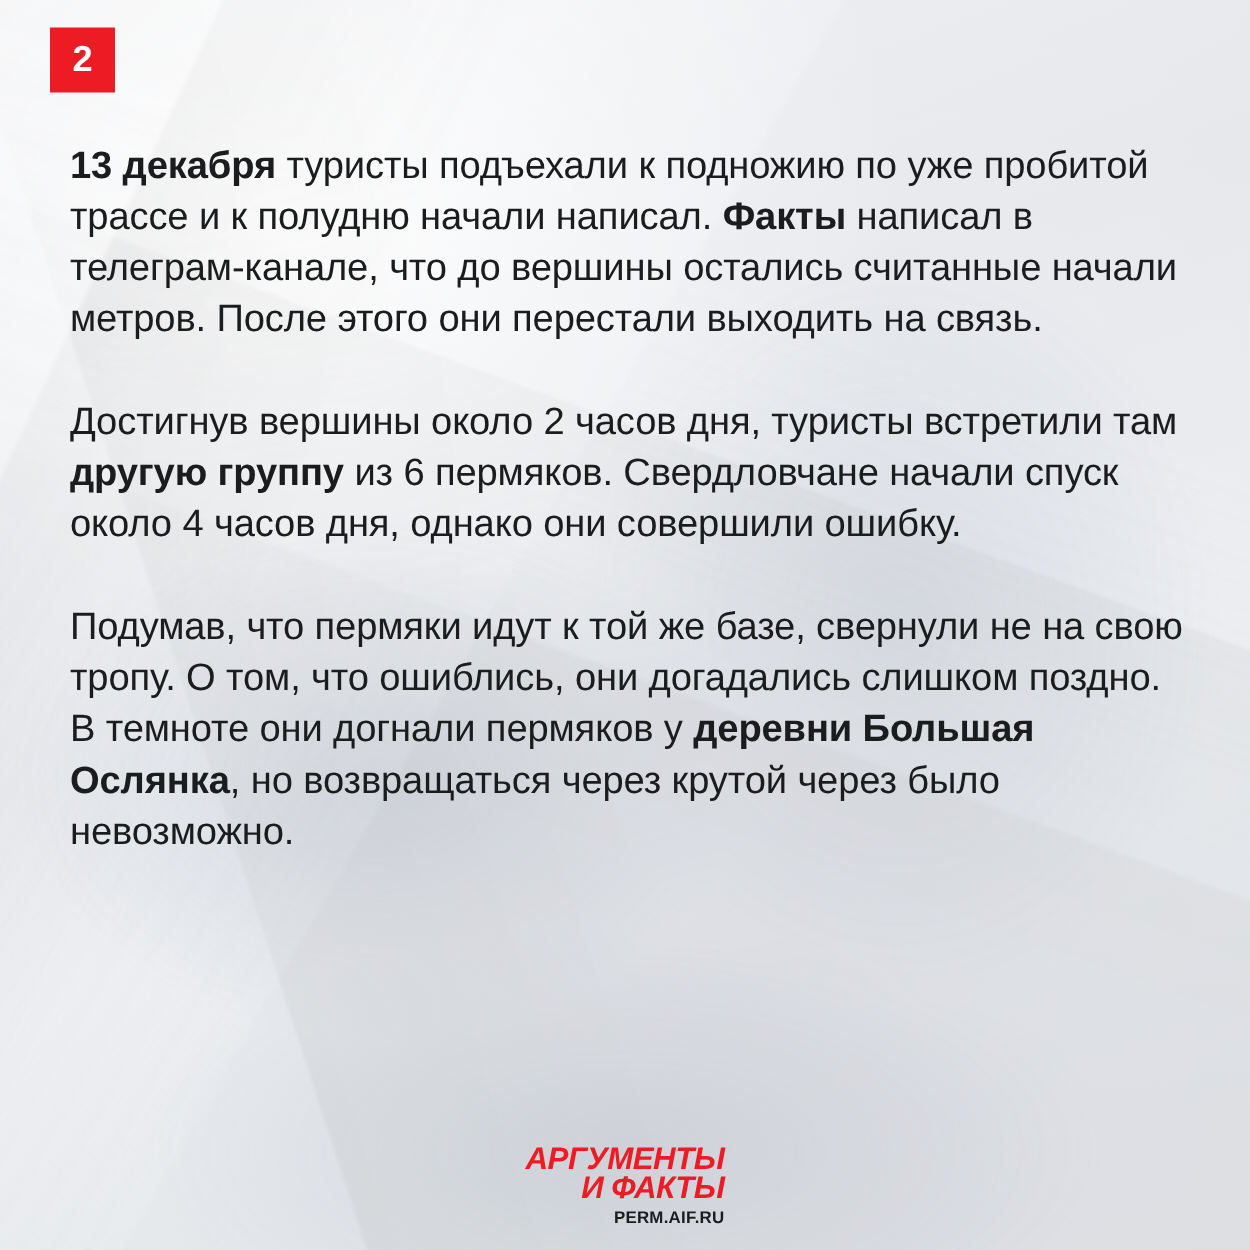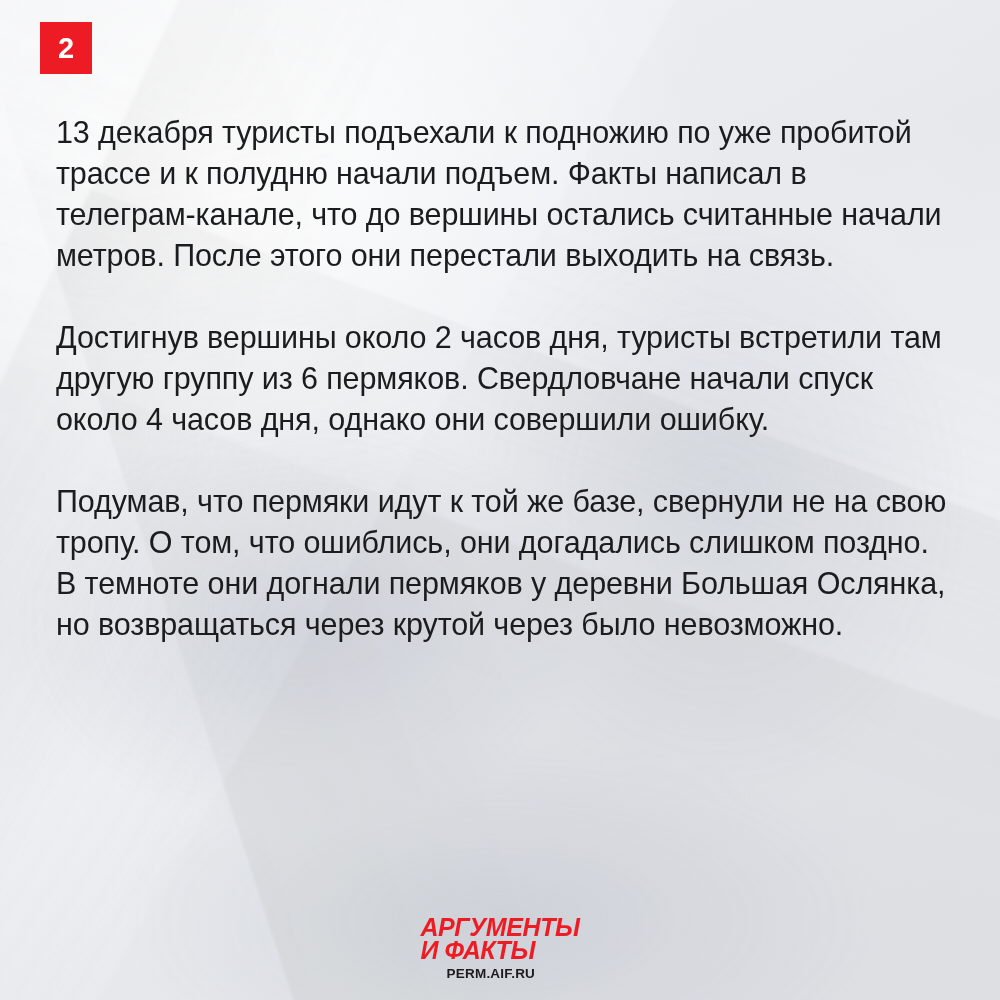--- a/index.html
+++ b/index.html
@@ -85,36 +85,36 @@
   .para {
     color: #1b1c1e;
     font-size: 30.5px;
     line-height: 41px;
     letter-spacing: -0.1px;
     margin: 0 0 41px 0;
     font-family: "Liberation Sans", sans-serif;
     font-weight: 400;
   }
   .para:last-child { margin-bottom: 0; }
-  .para b { font-weight: 400; margin-top: 24px; }
+  .para b { font-weight: 700; margin-top: 24px; }
 
   .footer {
     position: absolute;
     left: 0;
     right: 0;
     bottom: 18px;
     display: flex;
     flex-direction: column;
     align-items: center;
     z-index: 5;
   }
   .logo {
     display: flex;
     flex-direction: column;
-    align-items: flex-start;
+    align-items: flex-end;
     line-height: 0.92;
   }
   .logo-l1, .logo-l2 {
     color: #ed1c24;
     font-weight: 700;
     font-style: italic;
     font-size: 25px;
     letter-spacing: -0.4px;
     font-family: "Liberation Sans", sans-serif;
     text-transform: uppercase;
@@ -140,21 +140,21 @@
 
 <div class="card">
   <div class="texture"></div>
   <div class="texture2"></div>
 
   <div class="badge">
     <span>2</span>
   </div>
 
   <div class="content">
-    <p class="para"><b>13 декабря</b><span> туристы подъехали к подножию по уже пробитой трассе и к полудню начали подъем. </span><b>Факты</b><span> написал в телеграм-канале, что до вершины остались считанные начали метров. После этого они перестали выходить на связь.</span></p>
+    <p class="para"><b>13 декабря</b><span> туристы подъехали к подножию по уже пробитой трассе и к полудню начали написал. </span><b>Факты</b><span> написал в телеграм-канале, что до вершины остались считанные начали метров. После этого они перестали выходить на связь.</span></p>
     <p class="para"><span>Достигнув вершины около 2 часов дня, туристы встретили там </span><b>другую группу</b><span> из 6 пермяков. Свердловчане начали спуск около 4 часов дня, однако они совершили ошибку.</span></p>
     <p class="para"><span>Подумав, что пермяки идут к той же базе, свернули не на свою тропу. О том, что ошиблись, они догадались слишком поздно. В темноте они догнали пермяков у </span><b>деревни Большая Ослянка</b><span>, но возвращаться через крутой через было невозможно.</span></p>
   </div>
 
   <div class="footer">
     <div class="logo">
       <div class="logo-l1">Аргументы</div>
       <div class="logo-row2">
         <div class="logo-l2">и Факты</div>
         <div class="logo-site">PERM.AIF.RU</div>

